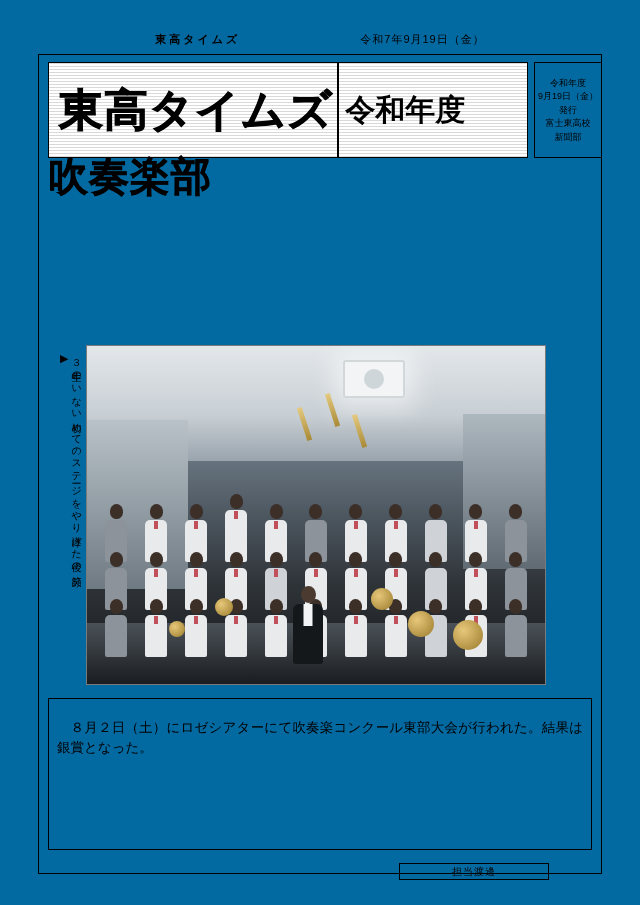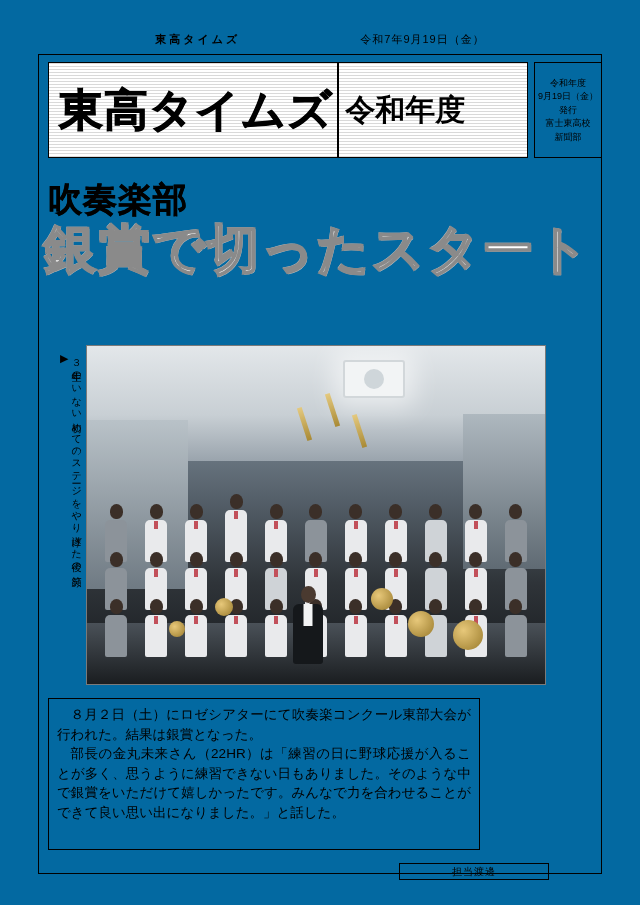--- a/index.html
+++ b/index.html
@@ -113,24 +113,24 @@
     font-size: 9px;
     line-height: 1.15;
     text-align: center;
     padding: 2px;
   }
 
   
   .headline-club {
     position: absolute;
     left: 48px;
-    top: 182px;
+    top: 156px;
     font-family: "DejaVu Sans", sans-serif;
     font-weight: bold;
-    font-size: 34px;
+    font-size: 40px;
     line-height: 1;
     letter-spacing: 1px;
     -webkit-text-stroke: 0.6px #000;
   }
   .headline-main {
     position: absolute;
     left: 44px;
     top: 222px;
     width: 556px;
     height: 68px;
@@ -305,25 +305,25 @@
     left: 60px;
     top: 352px;
     font-size: 11px;
   }
 
   
   .body-box {
     position: absolute;
     left: 48px;
     top: 698px;
-    width: 432px;
+    width: 544px;
     height: 152px;
     border: 1px solid #000;
     box-sizing: border-box;
-    padding: 6px 8px 4px 8px;
+    padding: 19px 8px 4px 8px;
     font-size: 13.5px;
     line-height: 1.45;
     letter-spacing: 0px;
     text-align: justify;
   }
   .body-box p {
     margin: 0;
     text-indent: 1em;
   }
 
@@ -362,21 +362,20 @@
 
   <div class="issue-box">
     <span>令和年度</span>
     <span>9月19日（金）</span>
     <span>発行</span>
     <span>富士東高校</span>
     <span>新聞部</span>
   </div>
 
   <div class="headline-club">吹奏楽部</div>
-  <div class="headline-main">銀賞で切ったスタート</div>
 
   <div class="caption-arrow">▶</div>
   <div class="caption">３年生のいない初めてのステージをやり遂げた後の笑顔</div>
 
   <div class="photo-wrap">
     <div class="photo-bg"></div>
     <div class="photo-ceiling"></div>
     <div class="photo-wall-l"></div>
     <div class="photo-wall-r"></div>
     <div class="photo-light"></div>
@@ -558,21 +557,20 @@
 
     <div class="brass b1"></div>
     <div class="brass b2"></div>
     <div class="brass b3"></div>
     <div class="brass b4"></div>
     <div class="brass b5"></div>
   </div>
 
   <div class="body-box">
     <p>８月２日（土）にロゼシアターにて吹奏楽コンクール東部大会が行われた。結果は銀賞となった。</p>
-    <p>部長の金丸未来さん（22HR）は「練習の日に野球応援が入ることが多く、思うように練習できない日もありました。そのような中で銀賞をいただけて嬉しかったです。みんなで力を合わせることができて良い思い出になりました。」と話した。</p>
   </div>
 
   <div class="footer-box">
     <span>担当</span>
     <span>渡邊</span>
   </div>
 
 </div>
 
 </body></html>

